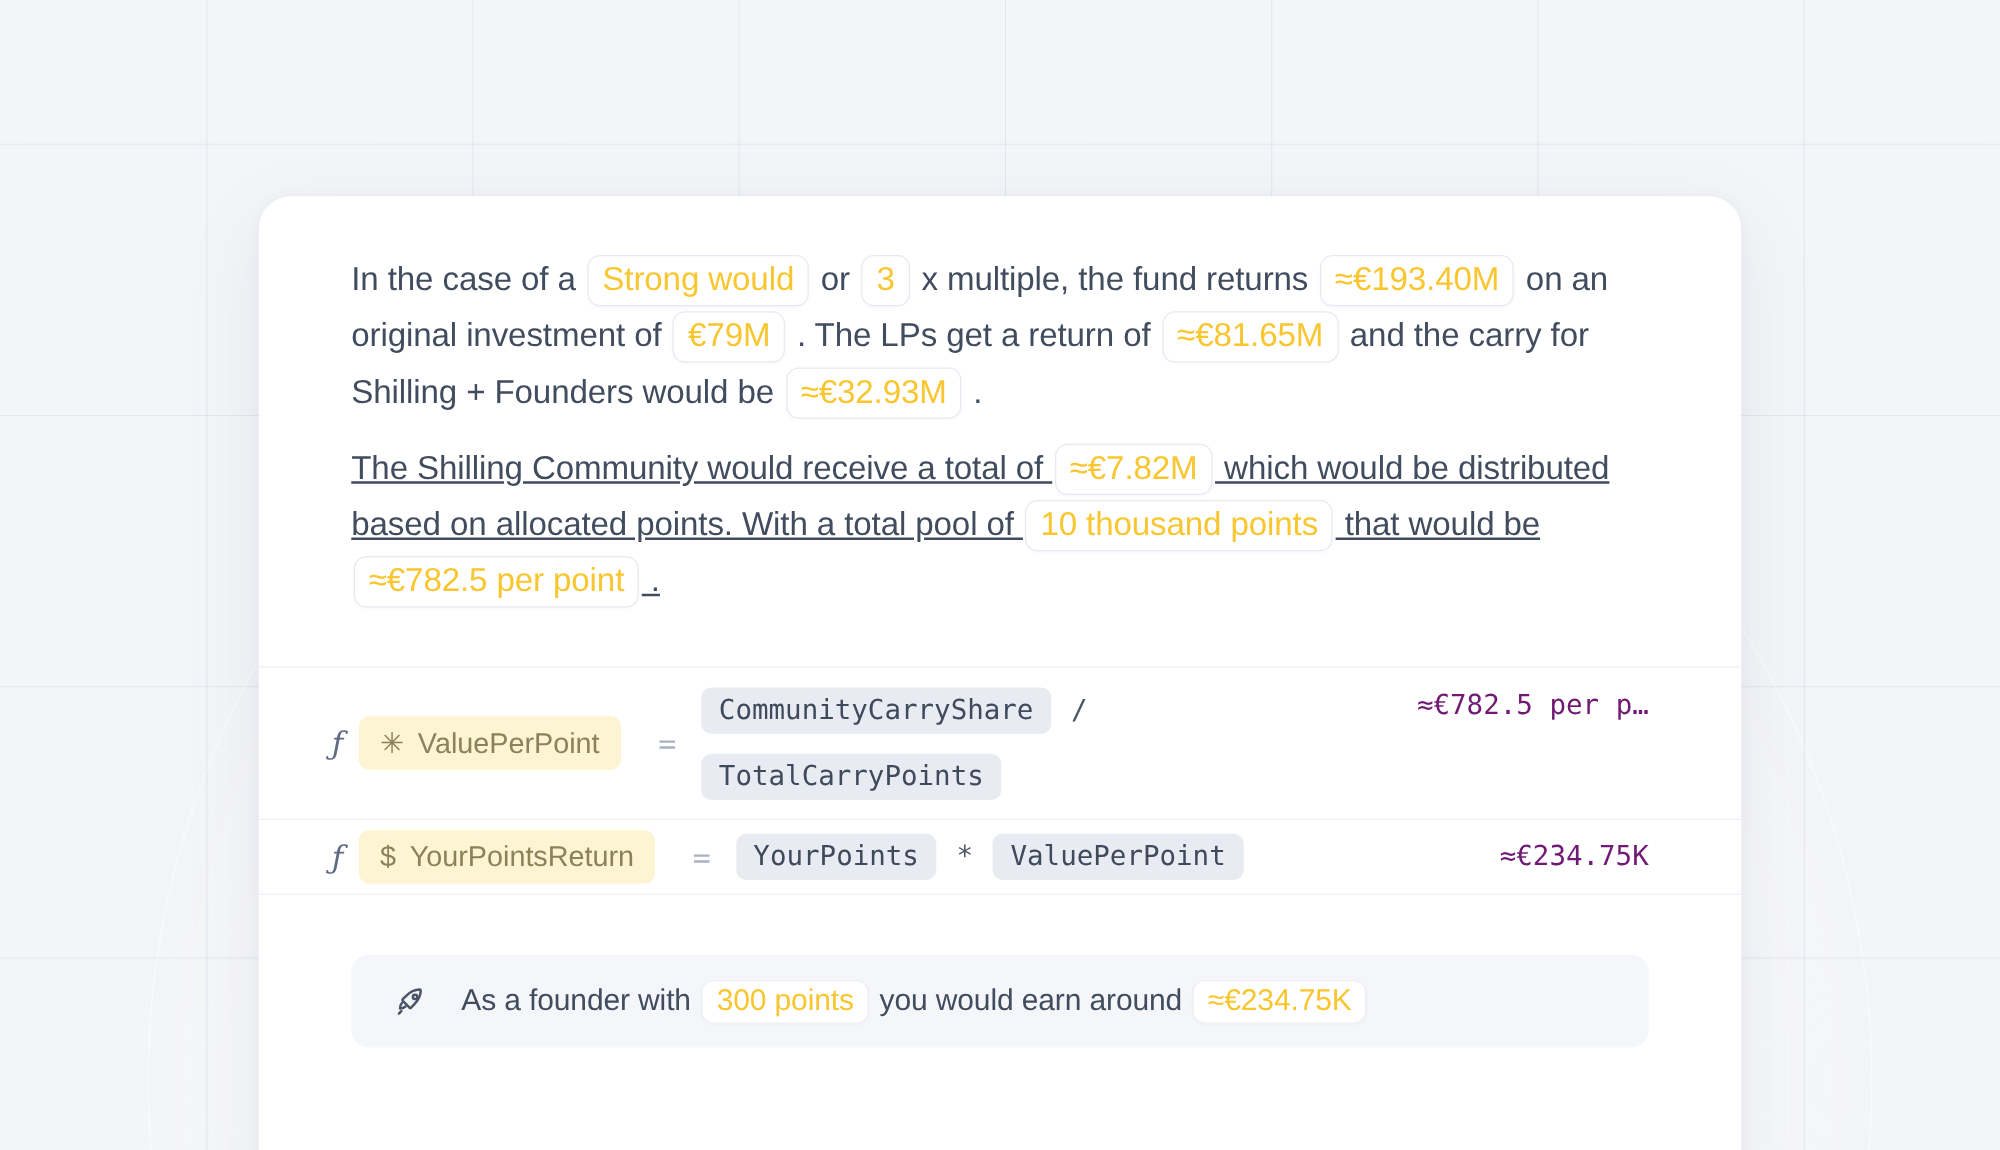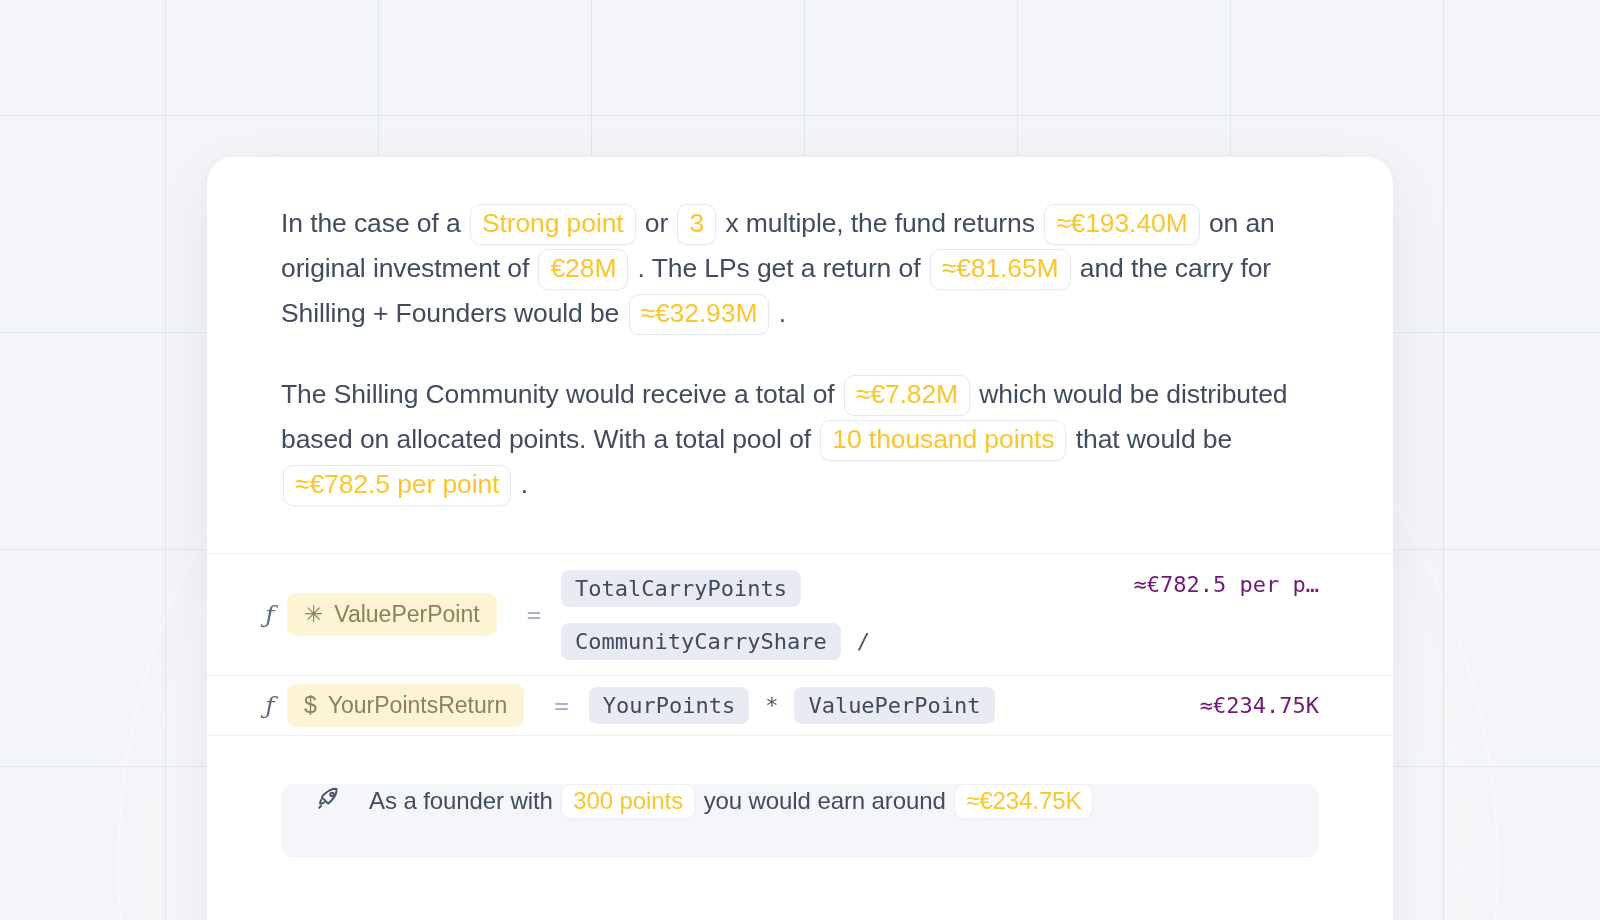--- a/index.html
+++ b/index.html
@@ -69,21 +69,21 @@
   .prose {
     padding: 44px 74px 0 74px;
   }
   .para {
     font-size: 26.5px;
     line-height: 45px;
     color: #414c5e;
     letter-spacing: -0.1px;
     max-width: 1010px;
   }
-  .para + .para { margin-top: 36px; }
+  .para + .para { margin-top: 16px; text-decoration: underline; }
 
   .pill {
     display: inline-block;
     border: 1px solid #e6e9f1;
     border-radius: 10px;
     background: #ffffff;
     color: #f9c62f;
     padding: 2px 11px 4px 11px;
     margin: 0 2px;
     line-height: 33px;
@@ -179,21 +179,21 @@
   
   .callout-wrap {
     border-top: 1px solid #eef0f5;
     padding: 48px 74px 0 74px;
   }
   #callout {
     background: #f4f6fa;
     border-radius: 14px;
     height: 74px;
     display: flex;
-    align-items: flex-start;
+    align-items: center;
     padding: 0 34px;
     gap: 0;
   }
   #rocket-icon {
     flex: 0 0 auto;
     margin-right: 26px;
     display: flex;
     align-items: center;
   }
   .callout-text {
@@ -214,40 +214,40 @@
 
 <div id="bg-layer">
   <div id="bg-circle"></div>
   <div id="bg-circle-2"></div>
   <div id="bg-grid"></div>
 </div>
 
 <div id="card">
 
   <div class="prose">
-    <p class="para" id="para-0">In the case of a <span class="pill">Strong point</span> or <span class="pill">3</span> x multiple,  the fund returns <span class="pill">≈€193.40M</span> on an original investment of <span class="pill">€28M</span> . The LPs get a return of <span class="pill">≈€81.65M</span> and the carry for Shilling + Founders would be <span class="pill">≈€32.93M</span> .</p>
+    <p class="para" id="para-0">In the case of a <span class="pill">Strong would</span> or <span class="pill">3</span> x multiple,  the fund returns <span class="pill">≈€193.40M</span> on an original investment of <span class="pill">€79M</span> . The LPs get a return of <span class="pill">≈€81.65M</span> and the carry for Shilling + Founders would be <span class="pill">≈€32.93M</span> .</p>
     <p class="para" id="para-1">The Shilling Community would receive a total of <span class="pill">≈€7.82M</span> which would be distributed based on allocated points. With a total pool of <span class="pill">10 thousand points</span> that would be <span class="pill">≈€782.5 per point</span> .</p>
   </div>
 
   <div id="formulas" style="margin-top:46px;">
 
     <div class="formula-row" id="formula-row-1">
       <span class="fx-glyph">ƒ</span>
       <span class="fname">
         <span class="fname-icon">✳</span>
         <span>ValuePerPoint</span>
       </span>
       <span class="eq">=</span>
       <span class="expr">
         <span class="expr-line">
-          <span class="token">TotalCarryPoints</span>
+          <span class="token">CommunityCarryShare</span>
+          <span class="op">/</span>
         </span>
         <span class="expr-line">
-          <span class="token">CommunityCarryShare</span>
-          <span class="op">/</span>
+          <span class="token">TotalCarryPoints</span>
         </span>
       </span>
       <span class="result">≈€782.5 per p…</span>
     </div>
 
     <div class="formula-row" id="formula-row-2">
       <span class="fx-glyph">ƒ</span>
       <span class="fname">
         <span class="fname-icon">$</span>
         <span>YourPointsReturn</span>

